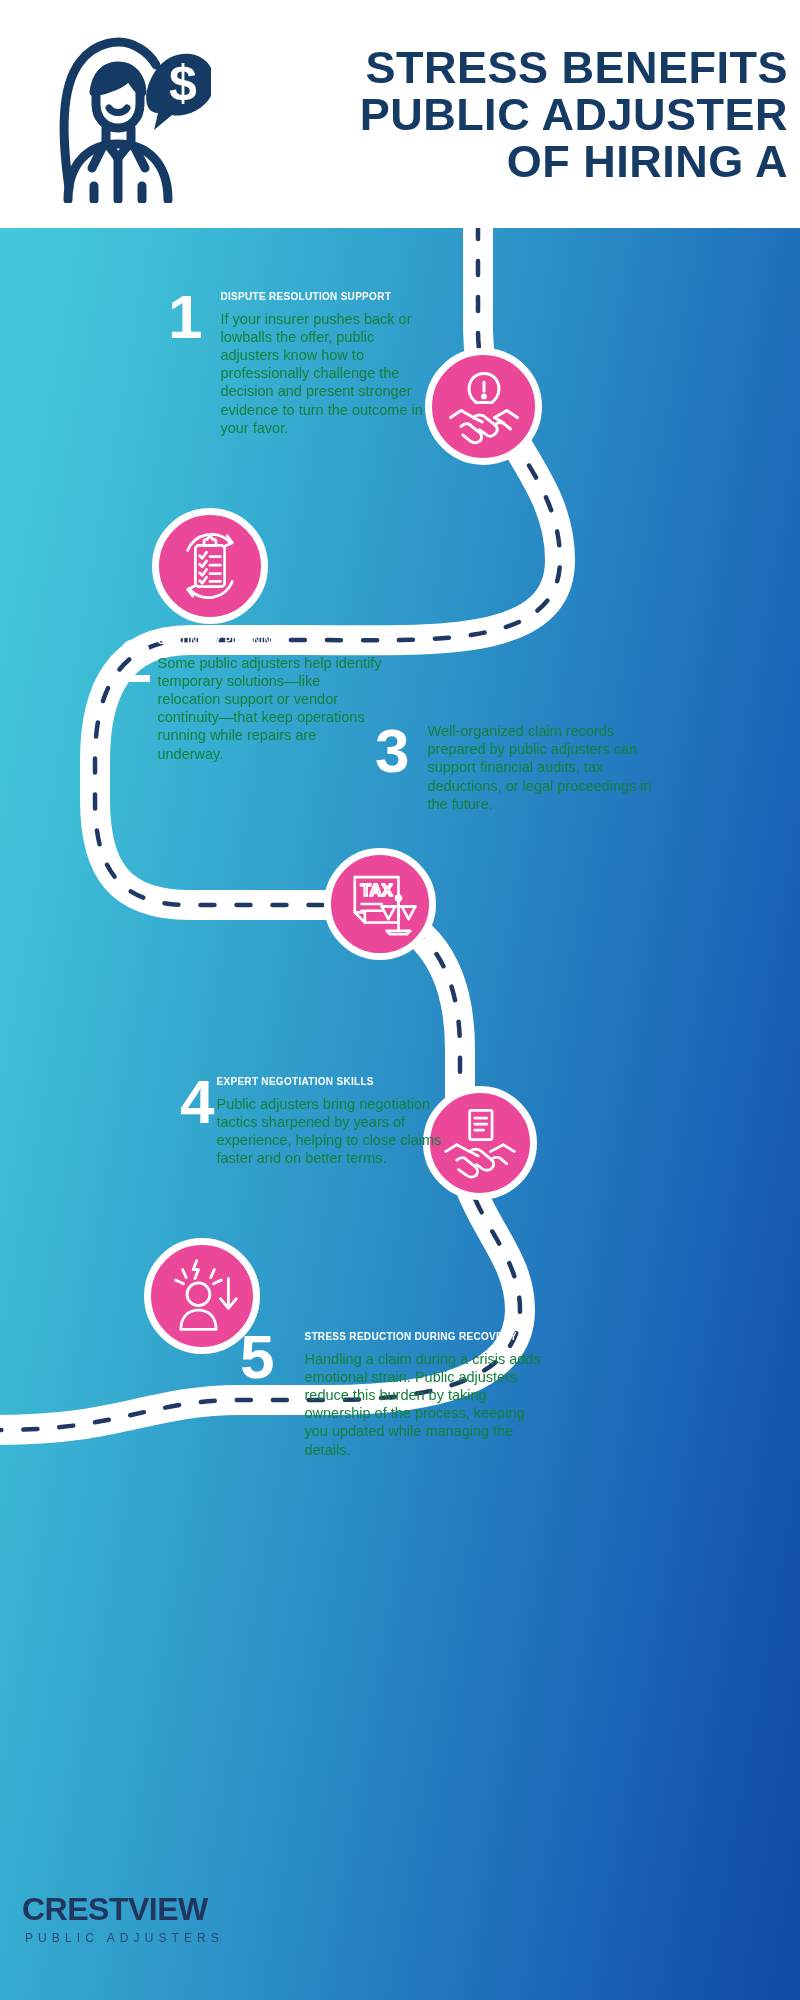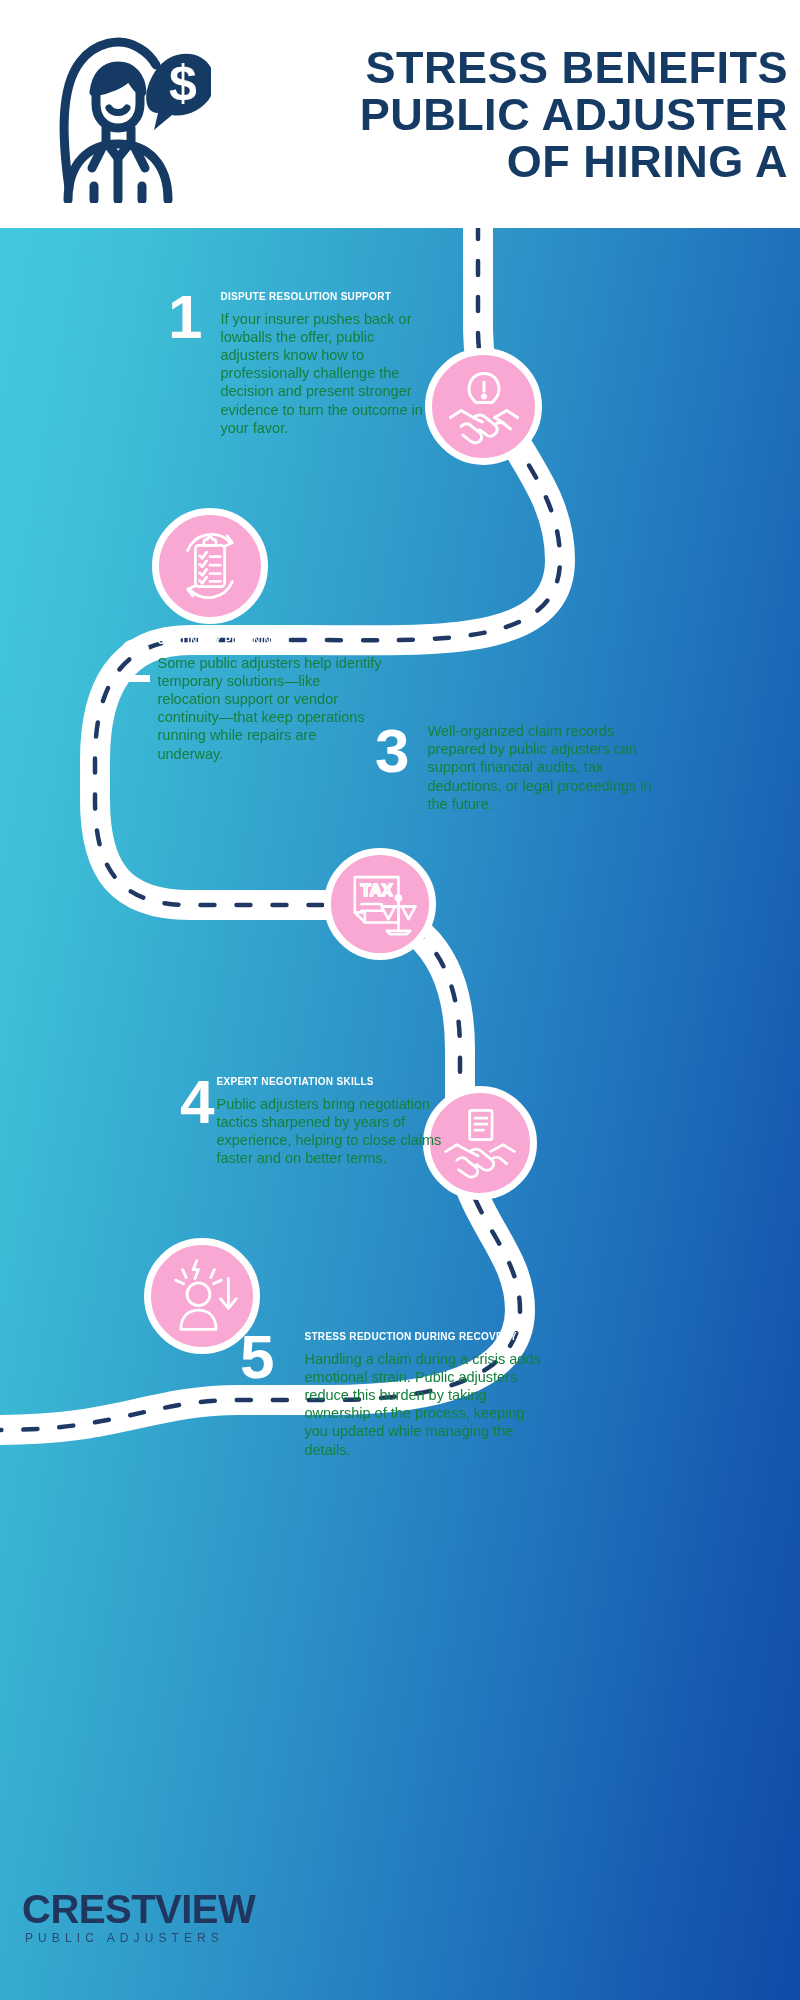--- a/index.html
+++ b/index.html
@@ -41,21 +41,21 @@
     z-index:1;
   }
 
   
   #road { position:absolute; left:0; top:0; width:800px; height:2000px; z-index:5; }
 
   
   .icon-node {
     position:absolute; z-index:14;
     border-radius:50%;
-    background:#f9a8d4;
+    background:#ec4899;
     border:7px solid #ffffff;
     display:flex; align-items:center; justify-content:center;
   }
   .icon-node svg { display:block; }
 
   
   .item { position:absolute; z-index:16; display:flex; align-items:flex-start; }
   .num {
     color:#ffffff;
     font-weight:bold;
@@ -79,21 +79,21 @@
     font-size:14.5px;
     line-height:18.2px;
     font-weight:normal;
   }
 
   
   #footer-logo { position:absolute; left:22px; top:1890px; z-index:20; }
   #crestview-word {
     font-family:"Liberation Sans", sans-serif;
     font-weight:bold;
-    font-size:40px;
+    font-size:32px;
     letter-spacing:-0.5px;
     color:#21365e;
     line-height:38px;
   }
   #crestview-sub {
     font-family:"Liberation Sans", sans-serif;
     font-size:12px;
     letter-spacing:5.1px;
     color:#2b4a72;
     margin-top:3px;

